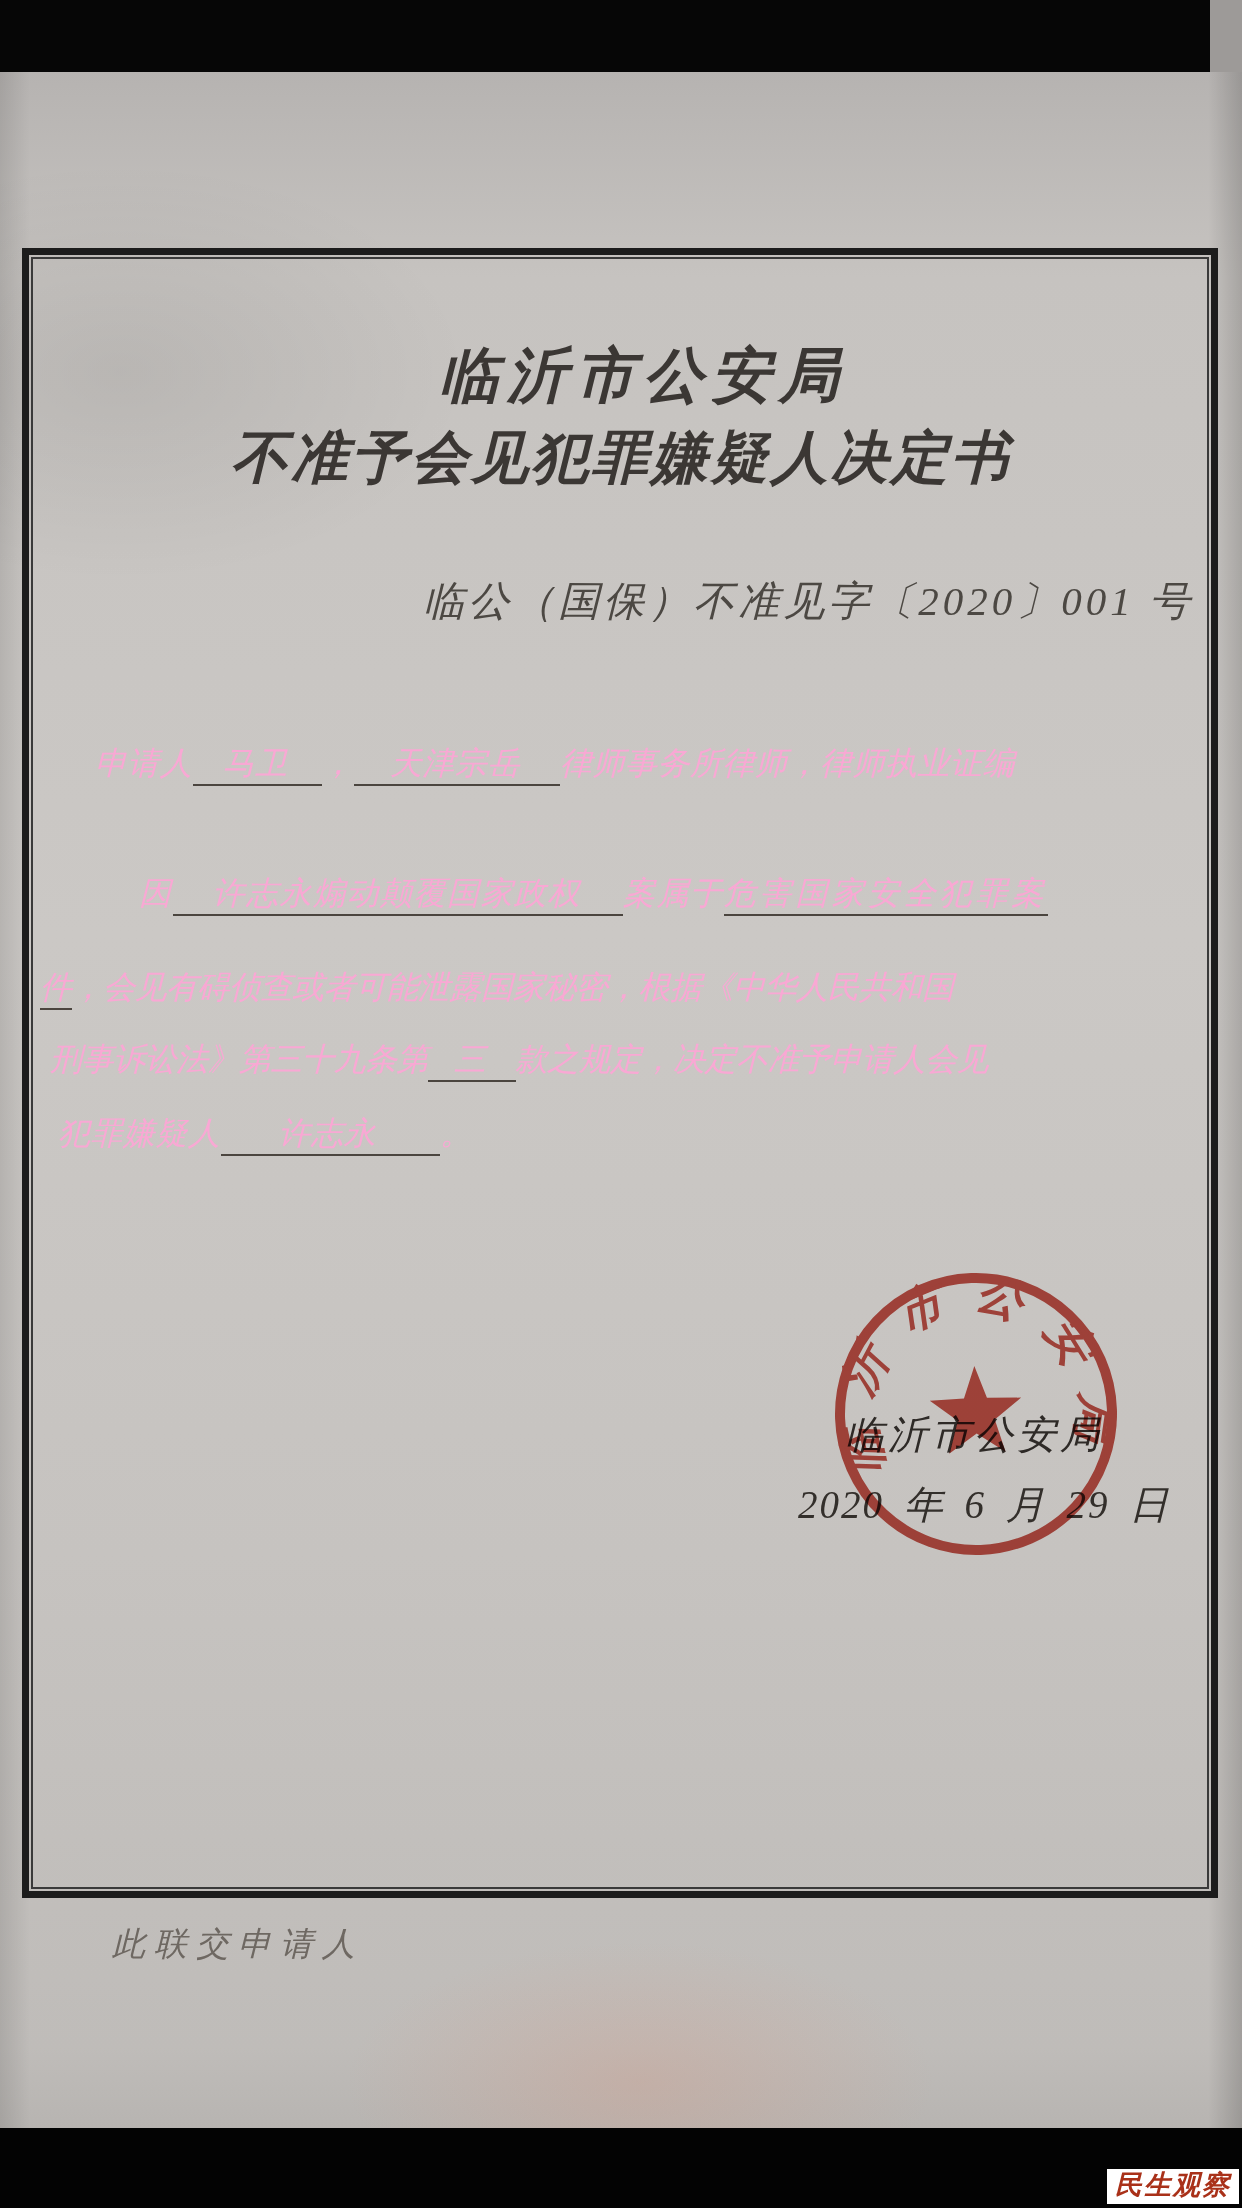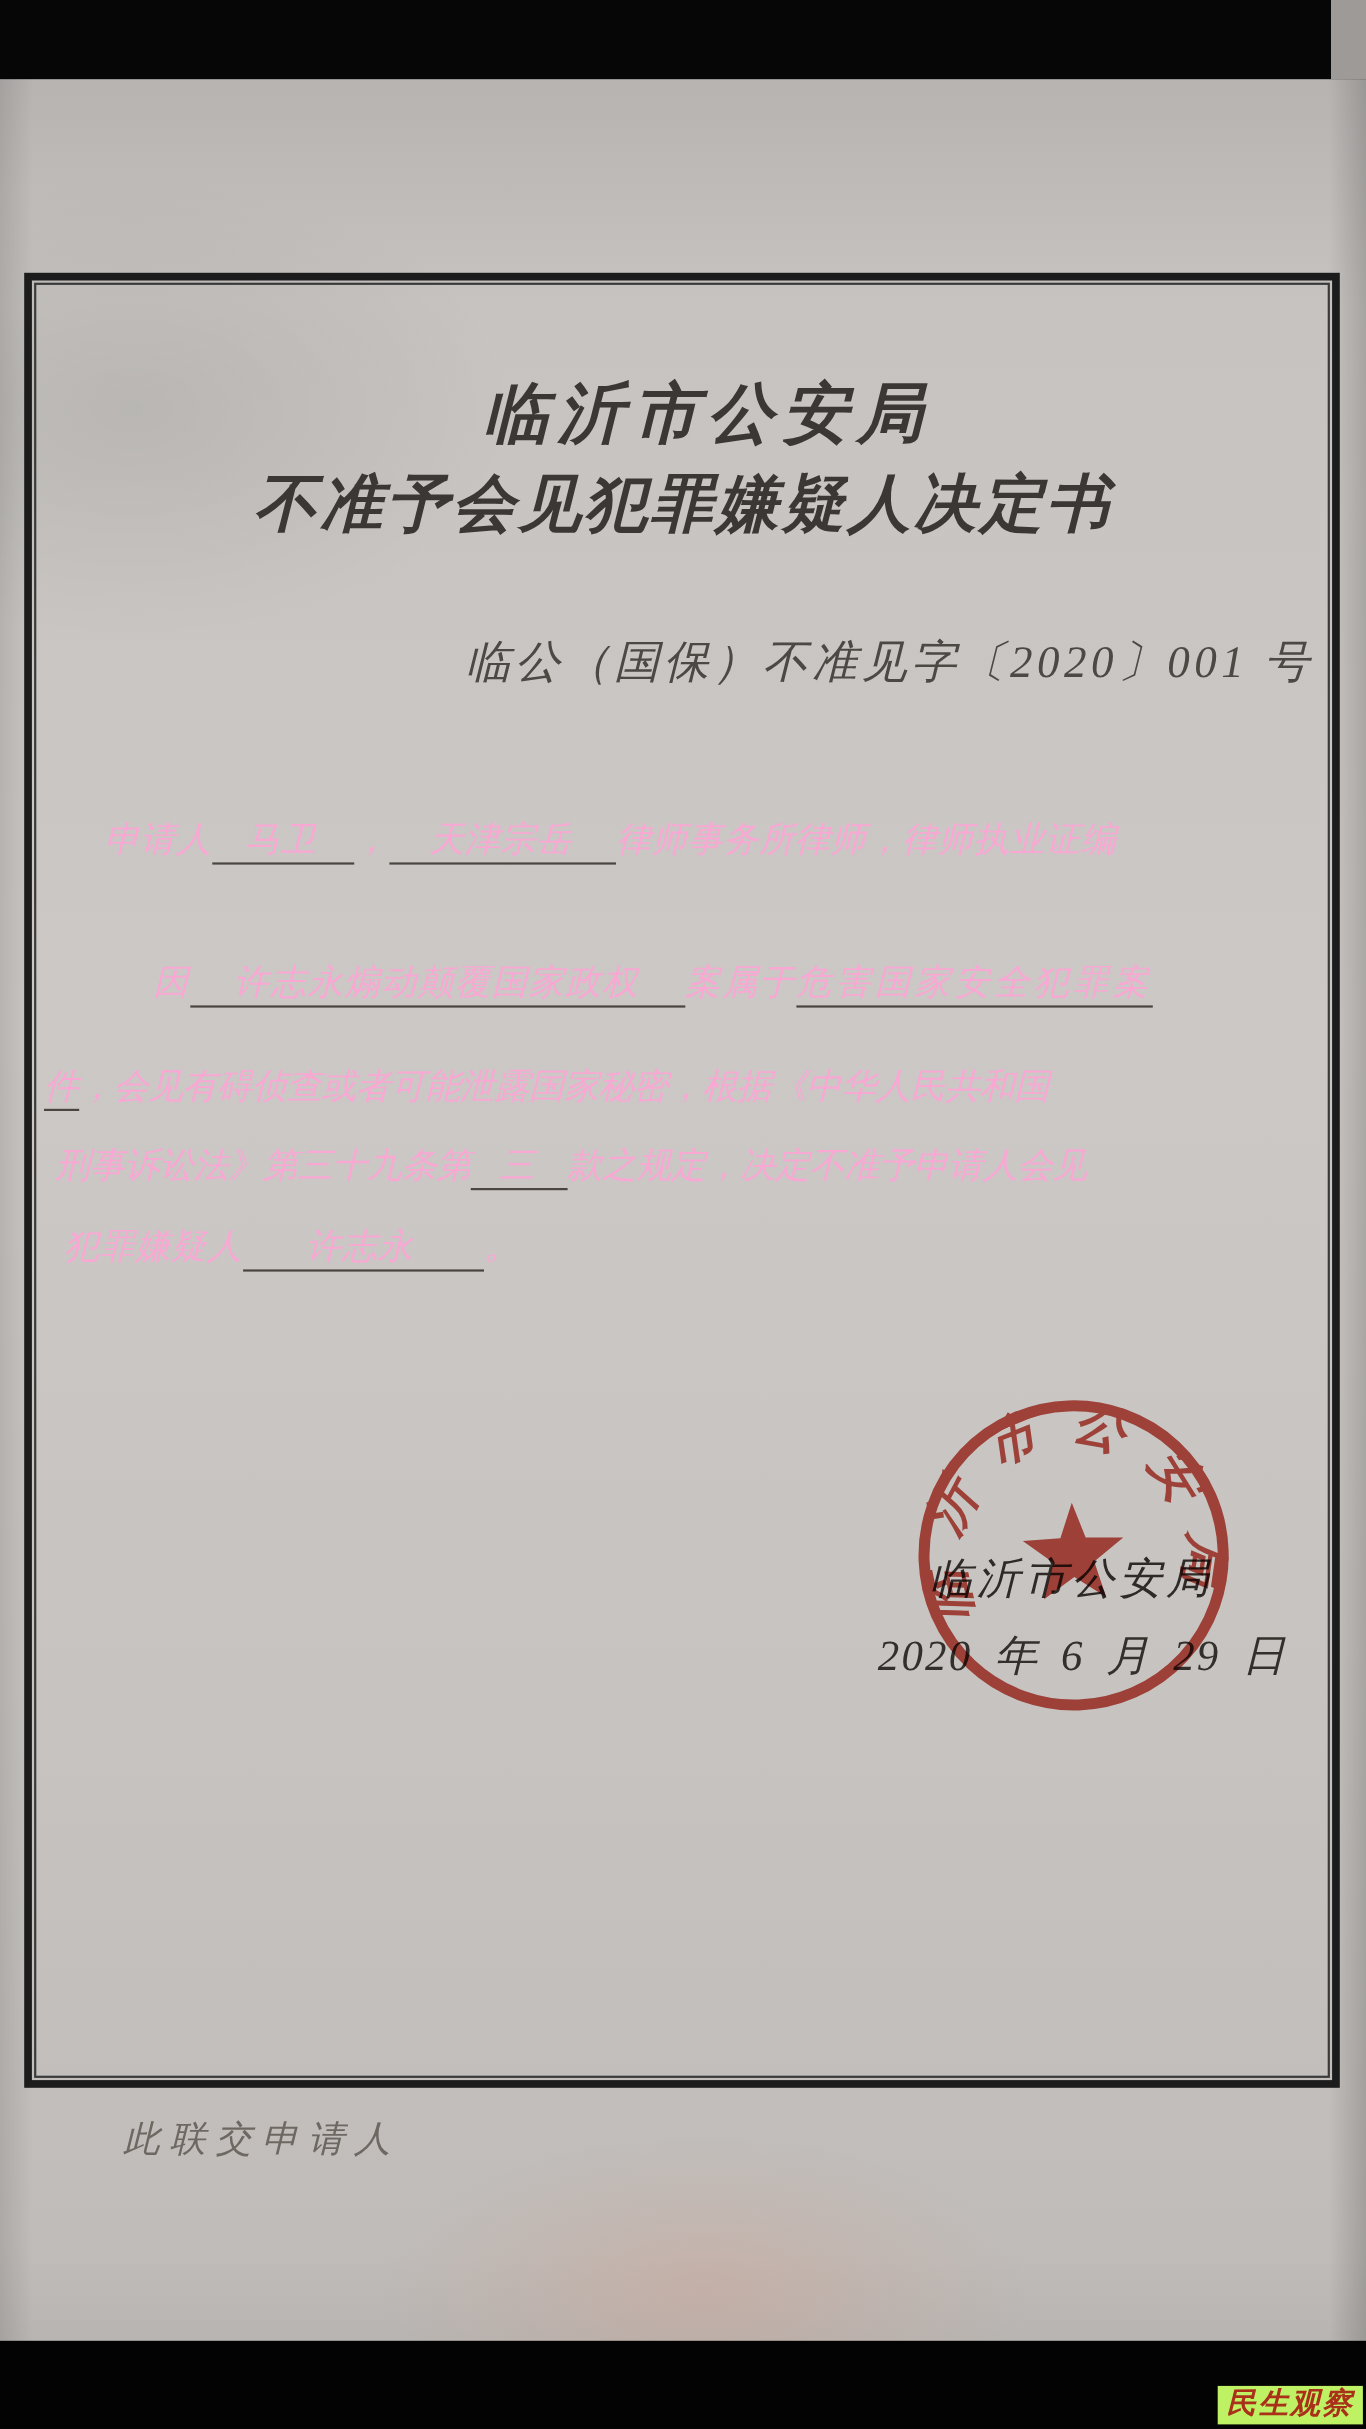--- a/index.html
+++ b/index.html
@@ -67,21 +67,21 @@
 
   
   .seal {
     position:absolute; left:826px; top:1264px; width:300px; height:300px;
     mix-blend-mode:multiply; opacity:.93; transform:rotate(-2deg);
   }
 
   
   .badge {
     position:absolute; right:3px; bottom:4px;
-    background:#bef264; color:#a93119;
+    background:#ffffff; color:#a93119;
     font-family:"Liberation Serif","DejaVu Serif",serif;
     font-weight:700; font-size:27px; letter-spacing:2px;
     padding:2px 8px 3px 8px; line-height:1.1;text-align:center;
   }
 </style>
 </head>
 <body>
 
 <div id="stage">
 

